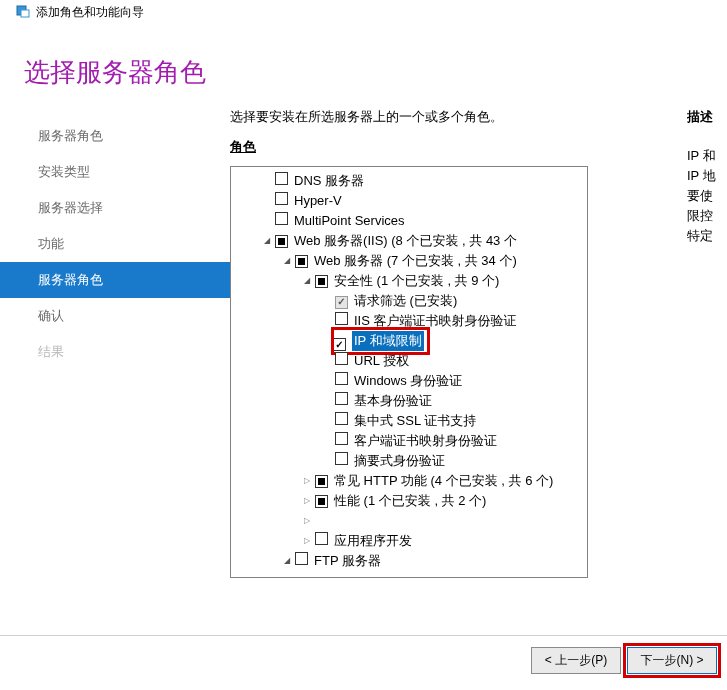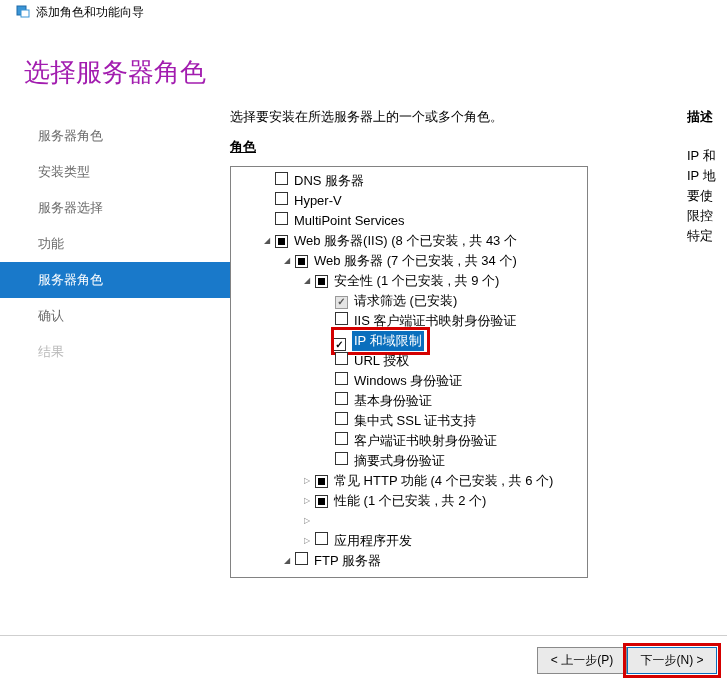--- a/index.html
+++ b/index.html
@@ -128,20 +128,21 @@
     font-size: 13px;
   }
   .desc-label { font-weight: bold; margin-top:0; margin-bottom:20px; }
   .desc-text { white-space: nowrap; line-height: 20px; }
 
   .footer {
     position: absolute;
     bottom: 16px;
     right: 10px;
     display: flex;
+    gap: 6px;
   }
   .btn {
     border: 1px solid #8a8a8a;
     background: #eaeaea;
     font-size: 12px;
     padding: 4px 12px;
     min-width: 90px;
     text-align: center;
     cursor: pointer;
     font-family: inherit;

